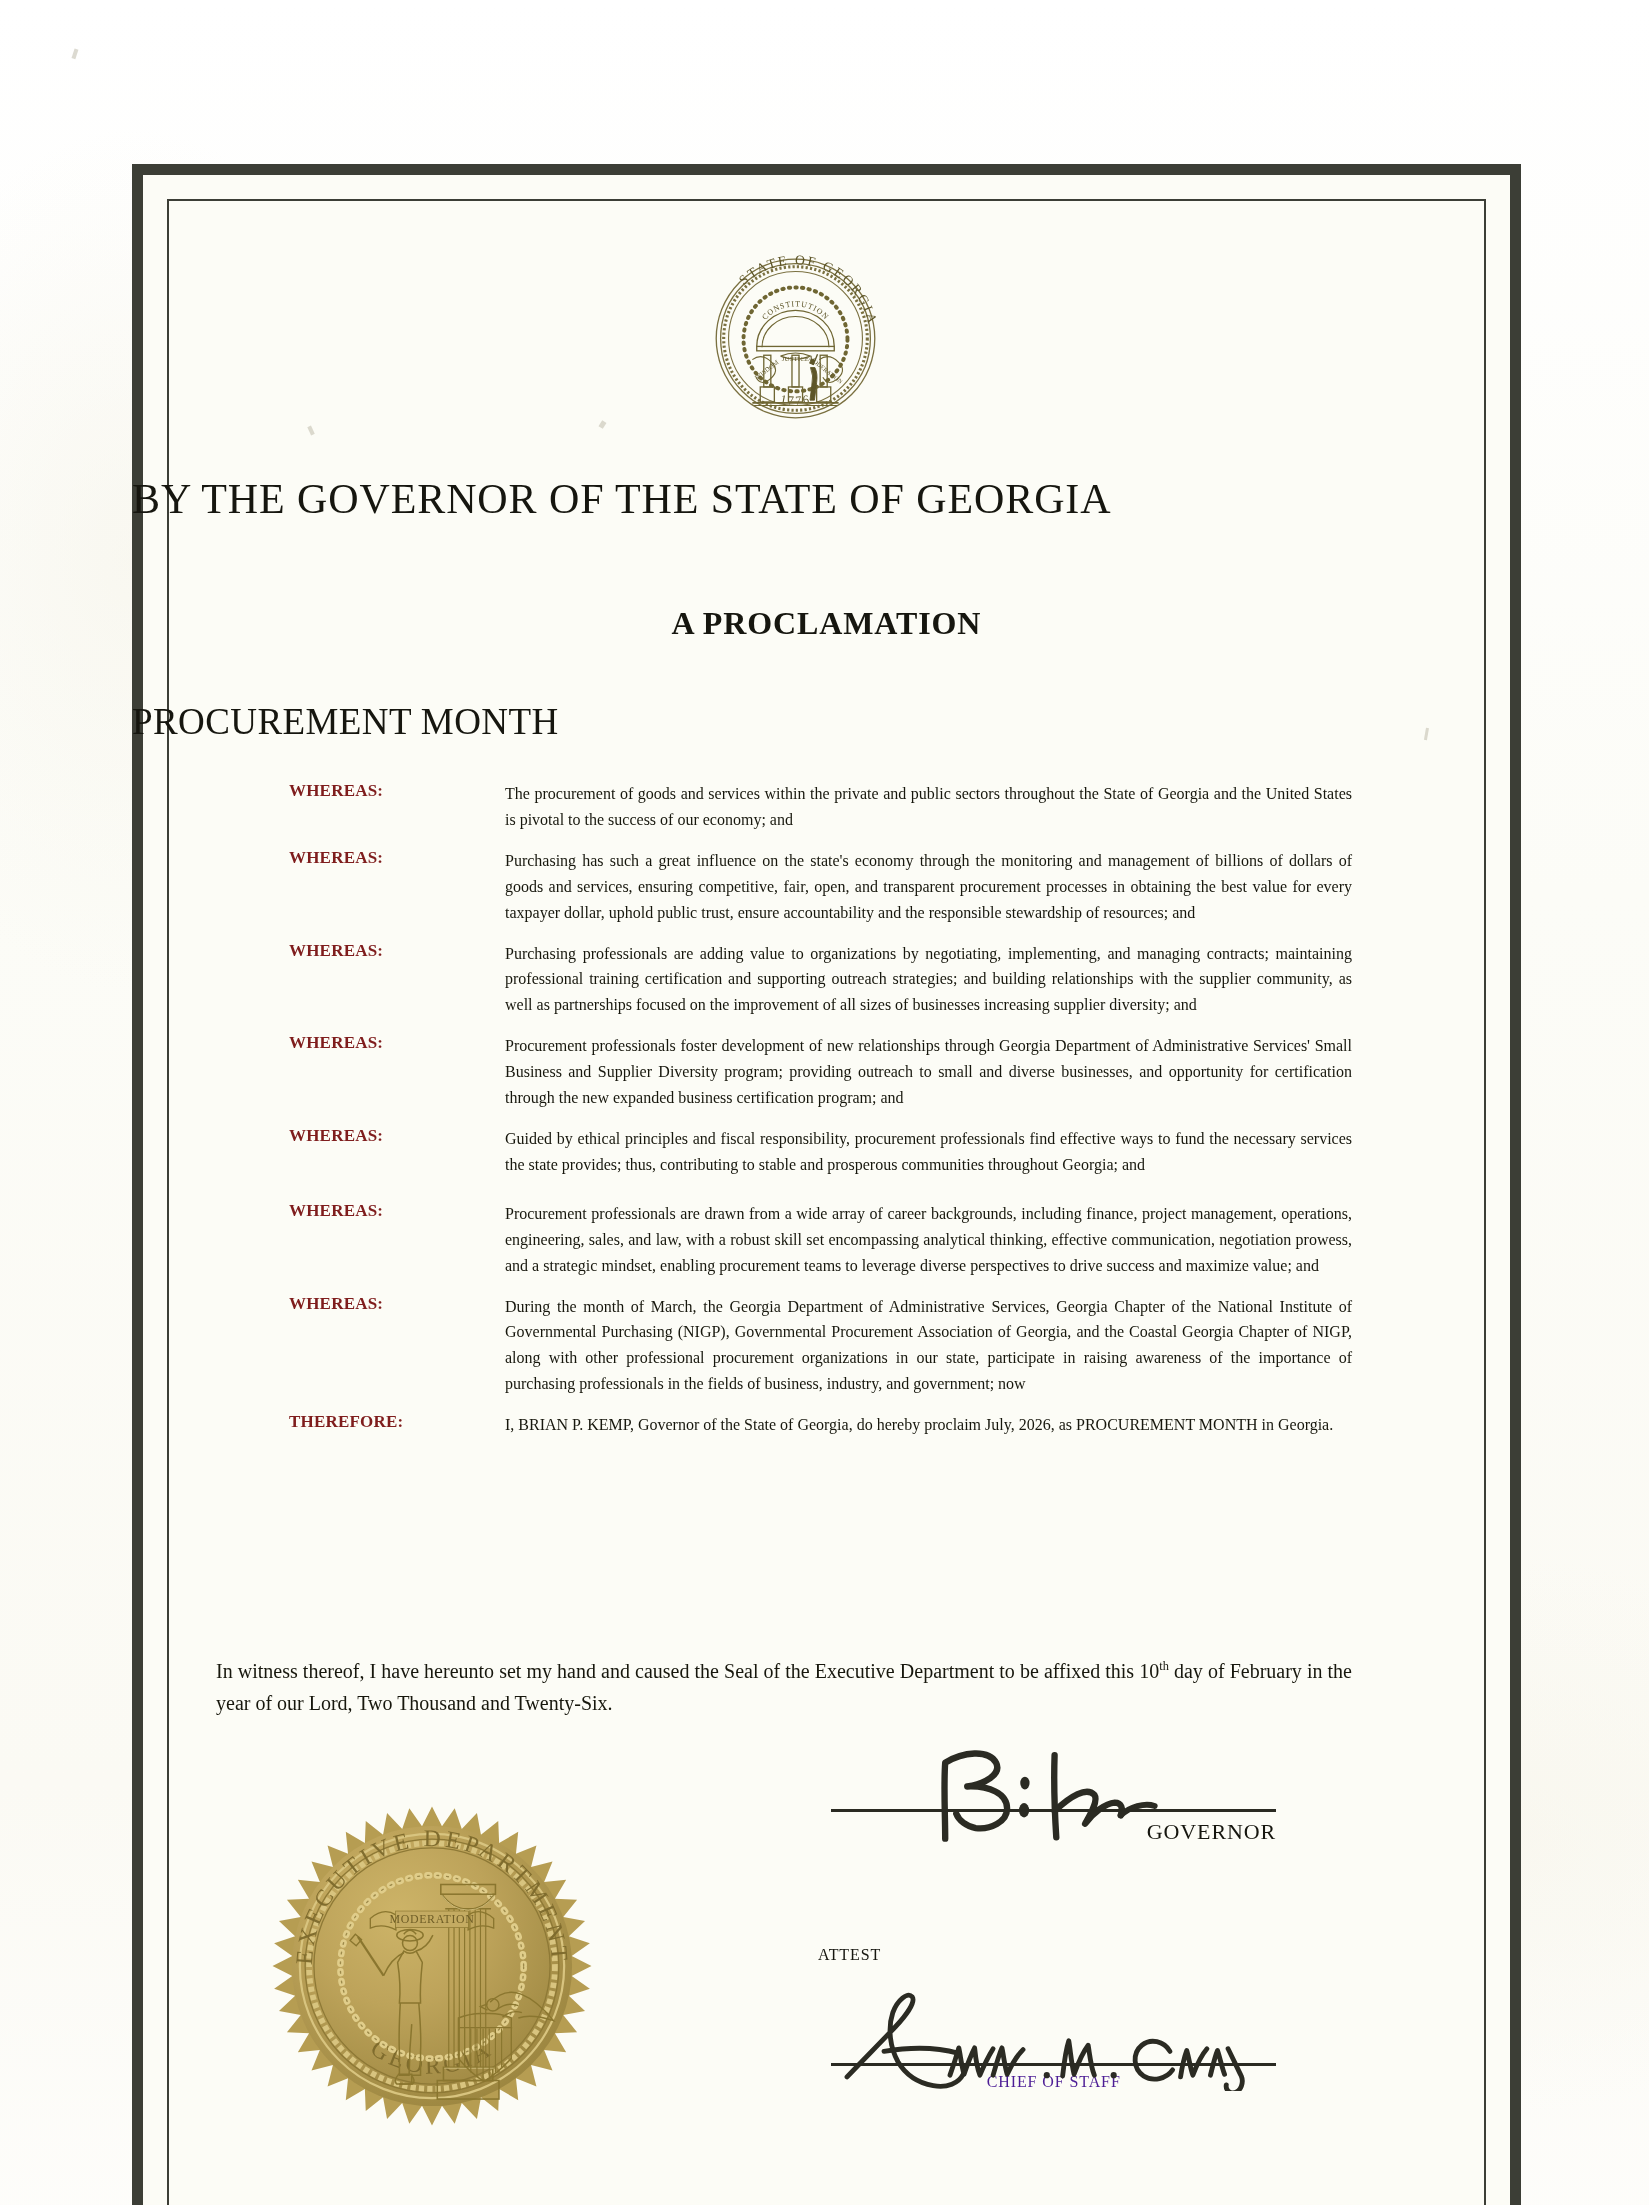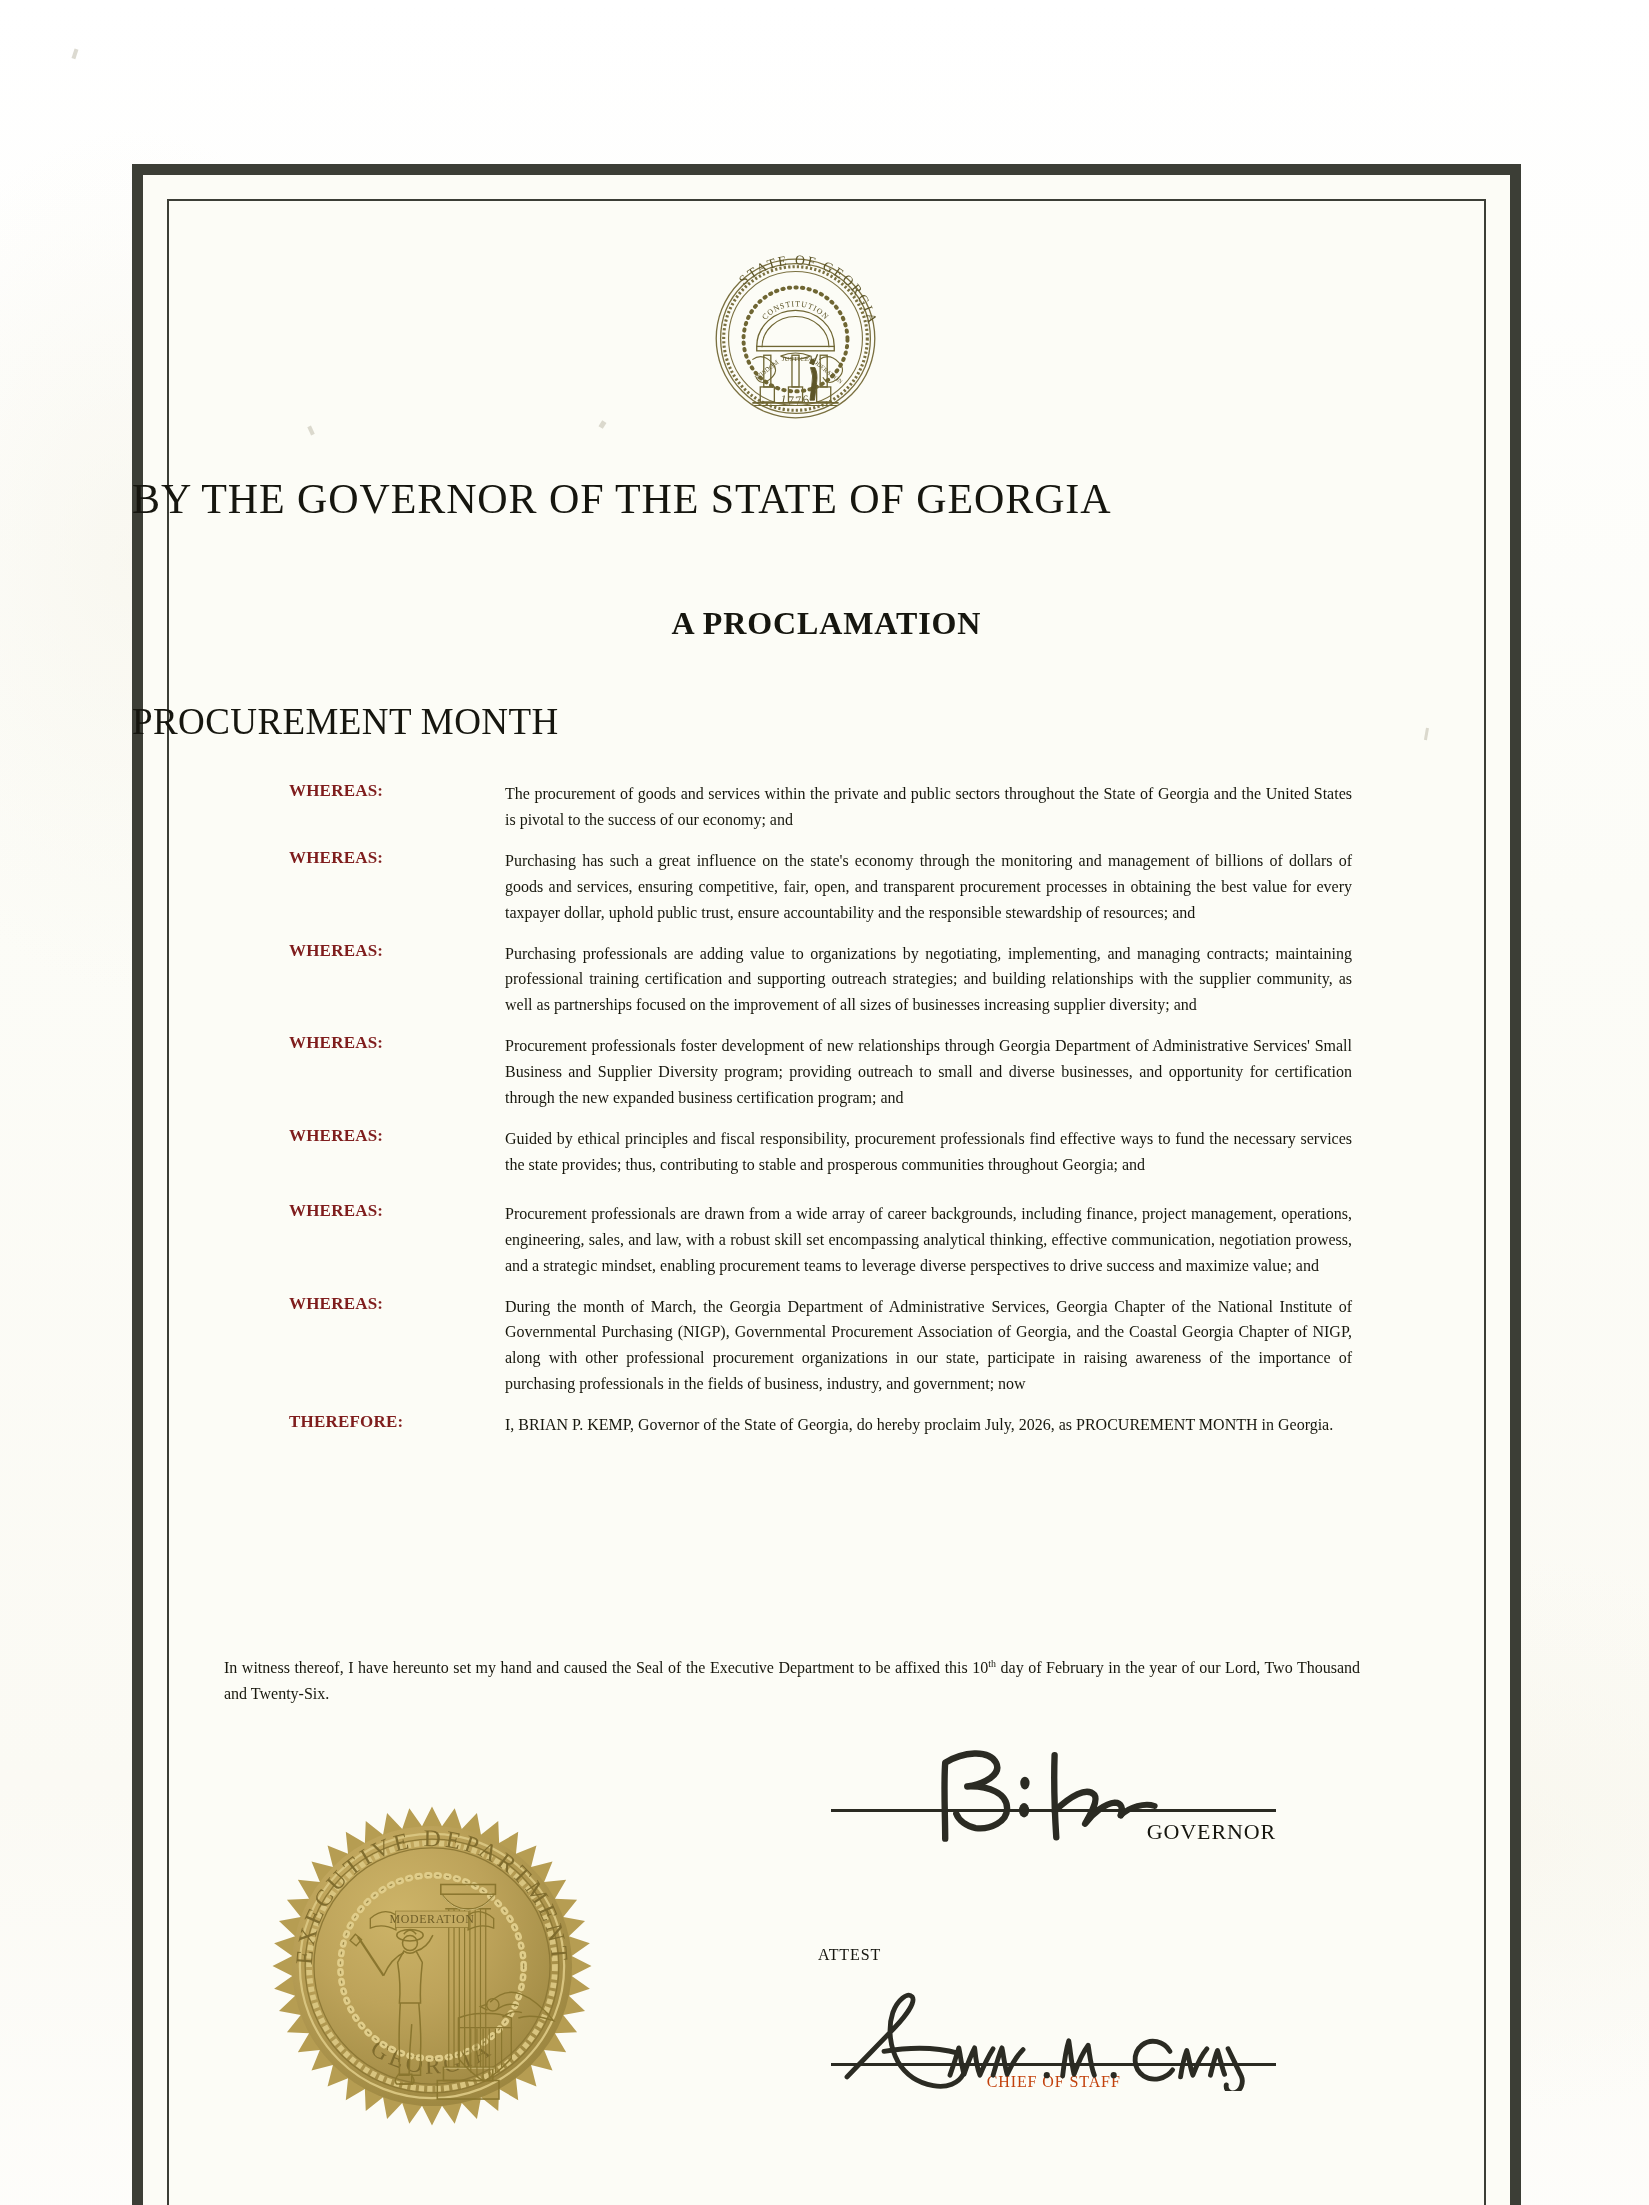--- a/index.html
+++ b/index.html
@@ -134,24 +134,24 @@
     font-size: 16px;
     line-height: 1.62;
     text-align: justify;
     color: #17170d;
     hyphens: none;
   }
 
   
   .witness {
     position: absolute;
-    left: 92px;
+    left: 84px;
     top: 1491px;
     width: 1136px;
-    font-size: 16px;
+    font-size: 20px;
     line-height: 1.62;
     text-align: justify;
     color: #17170d;
   }
   .witness sup { font-size: 0.62em; vertical-align: super; }
 
   
   .gold-seal {
     position: absolute;
     left: 137px;
@@ -205,21 +205,21 @@
     width: 445px;
     margin-left: 13.2px;
     margin-top: 99px;
   }
   .sig-caption2 {
     text-align: center;
     width: 445px;
     margin-left: 13.2px;
     font-size: 16px;
     letter-spacing: 0.9px;
-    color: #c2410c;
+    color: #4c1d95;
     padding-top: 7px;
   }
   .speck {
     position: absolute;
     background: #b9b6a4;
     opacity: .5;
     z-index: 3;
     pointer-events: none;
   }
 </style>

